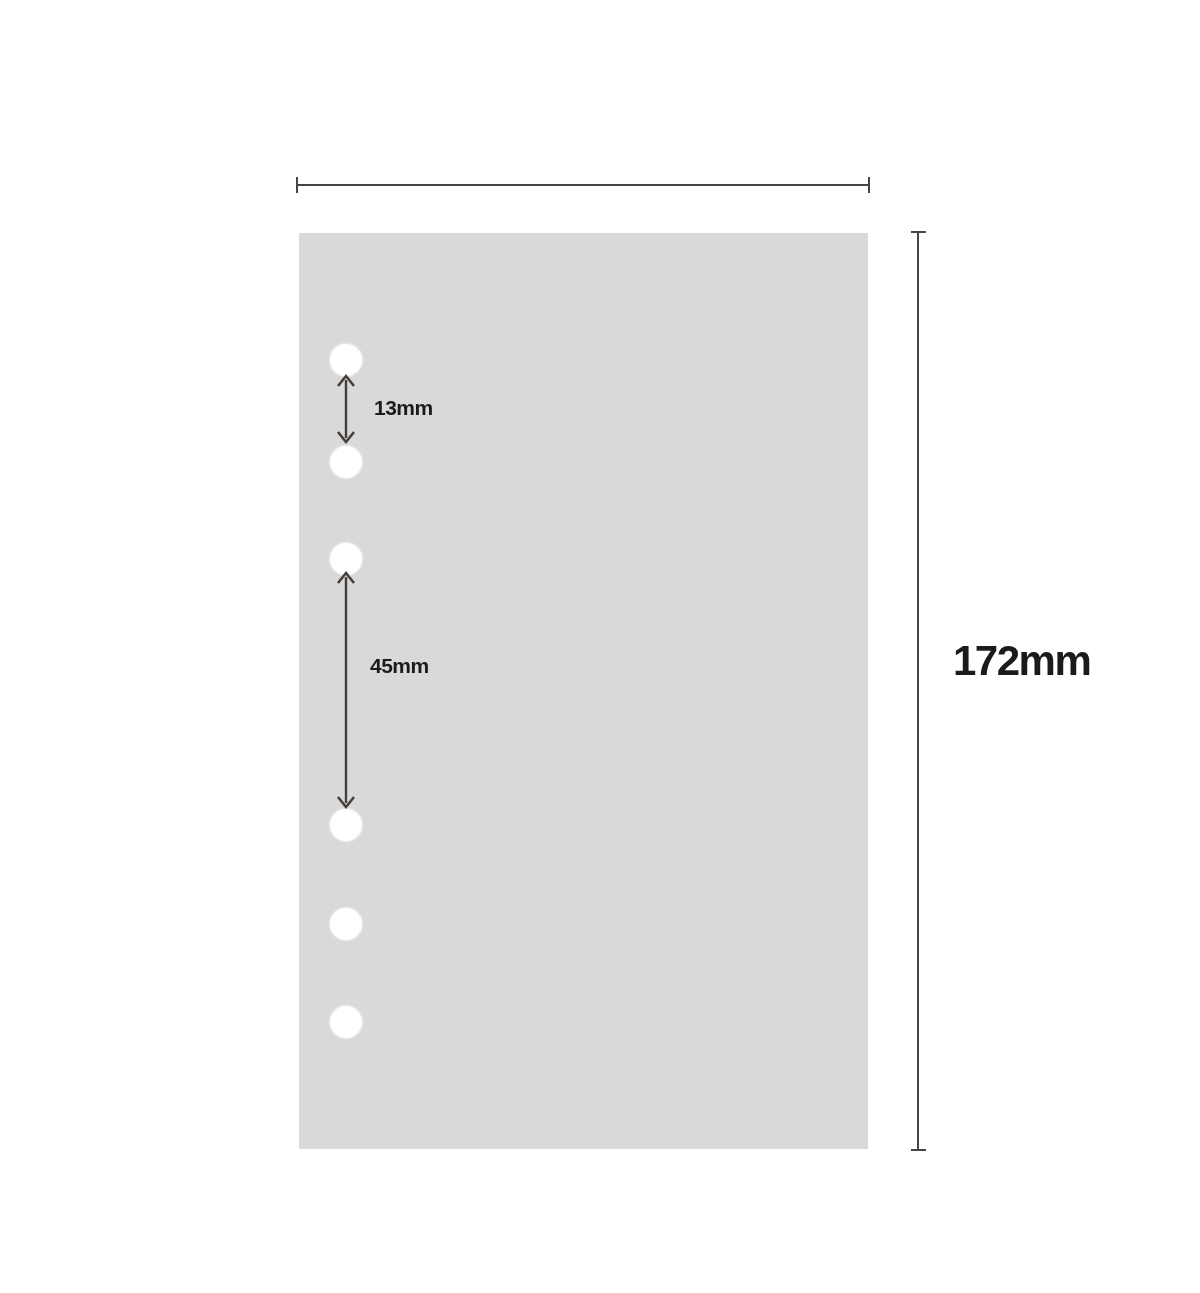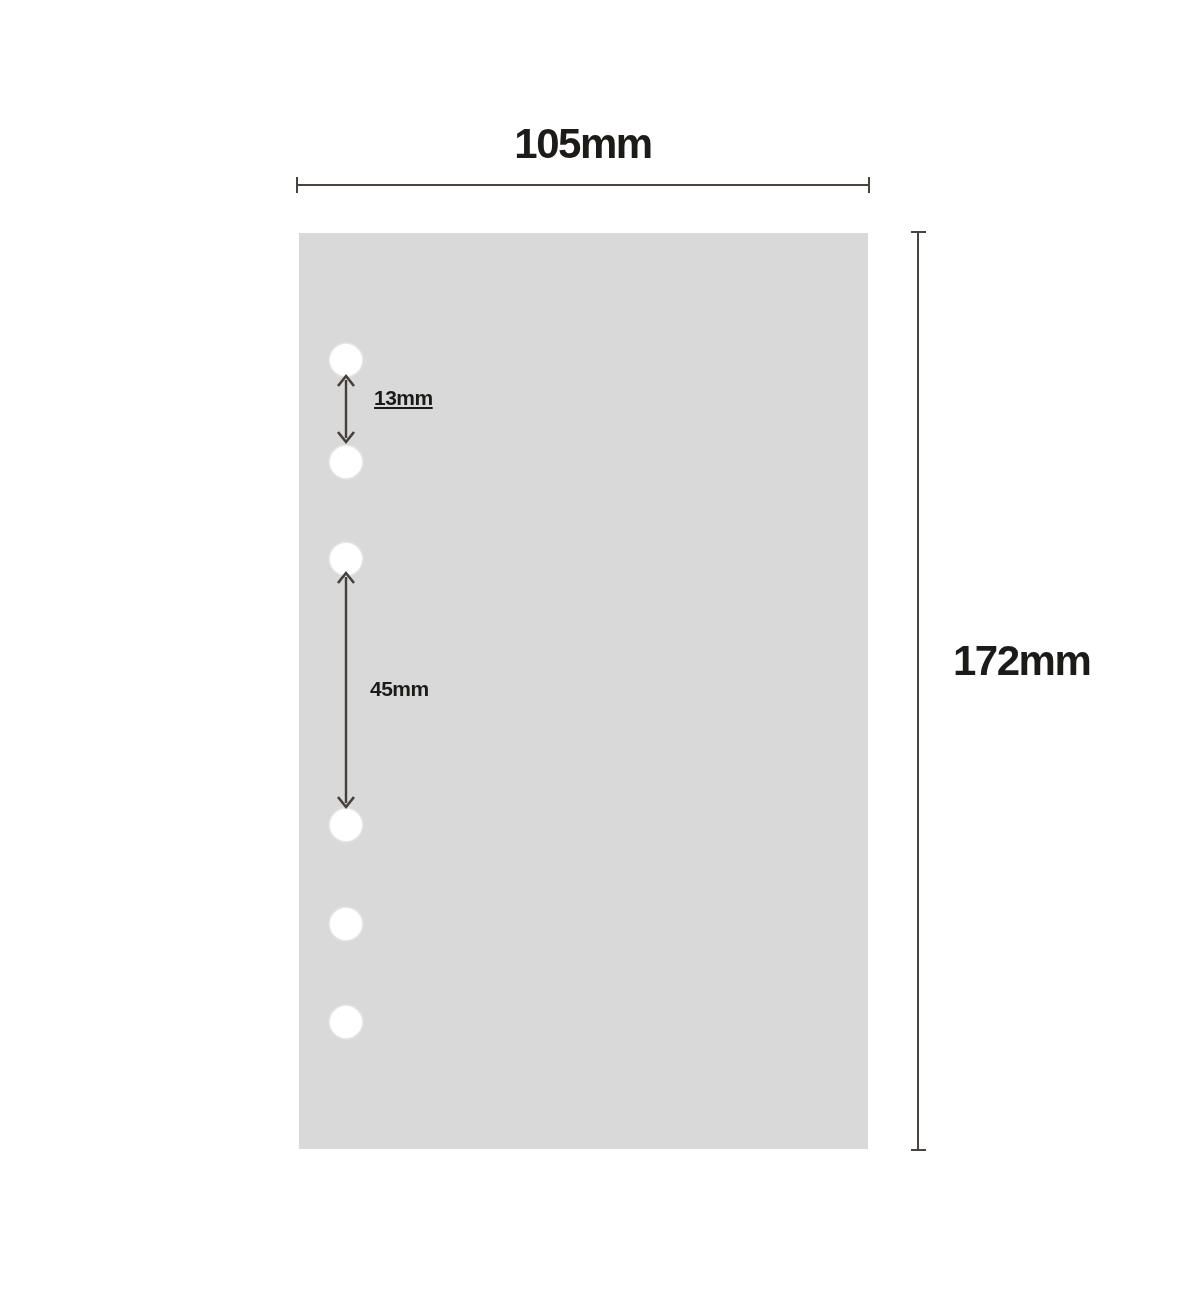--- a/index.html
+++ b/index.html
@@ -106,33 +106,32 @@
   .gap-arrow.large { left: 34px; top: 337px; }
   .gap-label {
     position: absolute;
     font-weight: bold;
     color: #1d1b19;
     font-size: 21px;
     letter-spacing: -0.5px;
     line-height: 1;
     white-space: nowrap;
   }
-  .gap-label.small { left: 75px; top: 154px; text-decoration: underline; }
-  .gap-label.large { left: 71px; top: 445px; }
+  .gap-label.small { left: 75px; top: 164px; }
+  .gap-label.large { left: 71px; top: 422px; }
 </style>
 </head>
 <body>
 
 <div class="canvas">
 
   <div class="dim-line dim-h">
     <span class="tick start"></span>
     <span class="tick end"></span>
   </div>
-  <div class="dim-label width">105mm</div>
 
   <div class="dim-line dim-v">
     <span class="tick start"></span>
     <span class="tick end"></span>
   </div>
   <div class="dim-label height">172mm</div>
 
   <div class="sheet">
 
     <div class="hole h1"></div>

